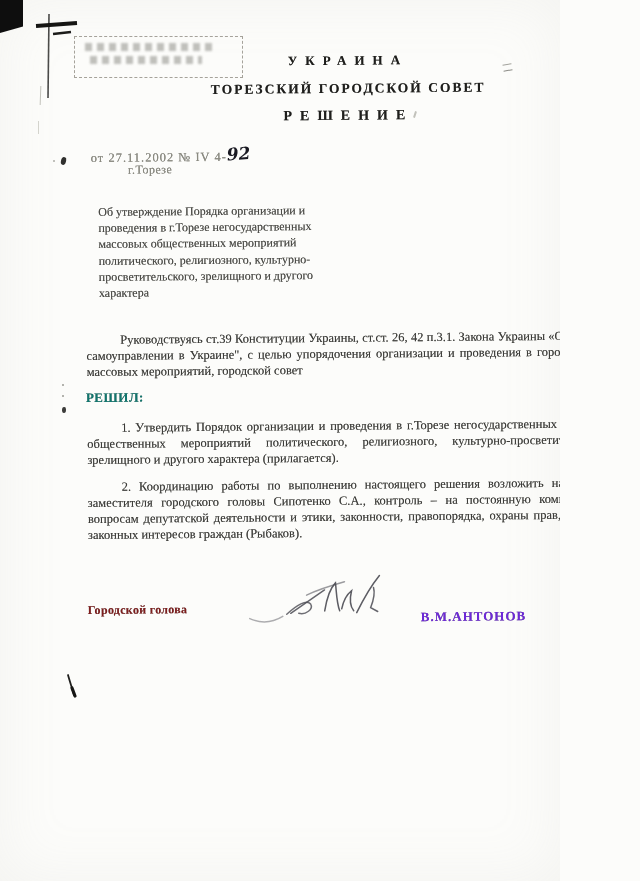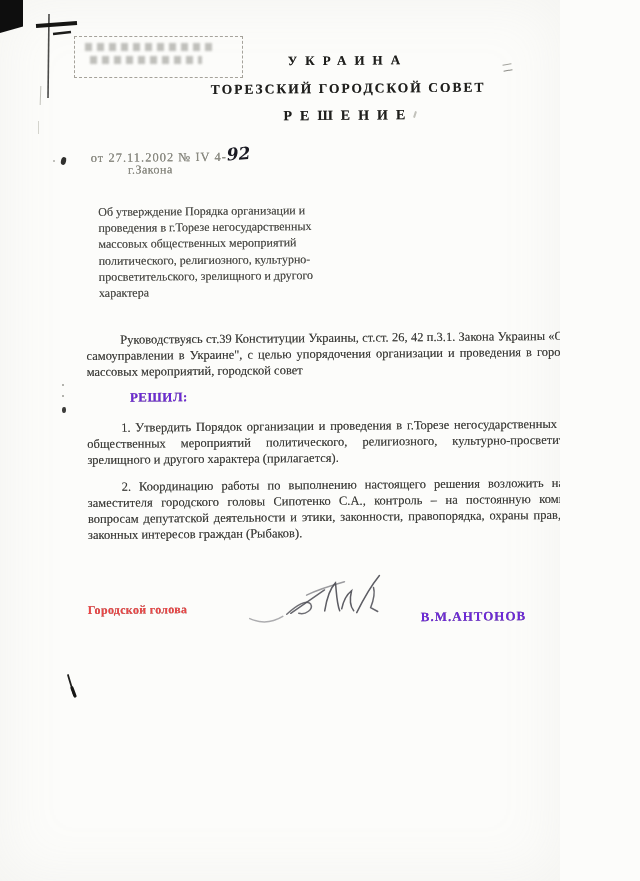--- a/index.html
+++ b/index.html
@@ -42,25 +42,25 @@
   
   .date-line{position:absolute;left:92px;top:144px;font-size:12.5px;letter-spacing:1px;color:#8b8b81;}
   .number-hw{display:inline-block;font-family:"DejaVu Serif", serif;font-style:italic;font-weight:bold;
     font-size:17px;color:#191922;letter-spacing:0;transform:rotate(-4deg) translateY(-1px);text-shadow:none;}
   .city{position:absolute;left:129px;top:161px;font-size:12px;color:#8b8b81;letter-spacing:.5px;}
   
   .subject{position:absolute;left:99px;top:202px;width:238px;font-size:12px;line-height:16.2px;color:#4a4a46;}
   .para{position:absolute;left:86px;width:526px;font-size:12.5px;line-height:16px;
     text-align:justify;text-indent:34px;color:#3b3b38;}
   .preamble{top:330px;}
-  .reshil{position:absolute;left:85px;top:388px;font-weight:bold;font-size:13px;color:#6d28d9;letter-spacing:.5px;margin-left:44px;}
+  .reshil{position:absolute;left:85px;top:388px;font-weight:bold;font-size:13px;color:#0f766e;letter-spacing:.5px;}
   .item1{top:418px;}
   .item2{top:477px;}
   
-  .sig-title{position:absolute;left:85px;top:601px;font-weight:bold;font-size:12px;color:#ef4444;letter-spacing:.3px;}
+  .sig-title{position:absolute;left:85px;top:601px;font-weight:bold;font-size:12px;color:#7f1d1d;letter-spacing:.3px;}
   .sig-svg{position:absolute;left:242px;top:570px;opacity:.88;}
   .sig-name{position:absolute;left:418px;top:610px;font-weight:bold;font-size:13px;color:#6d28d9;letter-spacing:1px;}
 </style>
 </head>
 <body>
 
 <div class="page">
 
   <div class="corner-artifact"></div>
 
@@ -89,21 +89,21 @@
     <path d="M7,15 L10,23" stroke="#161614" stroke-width="3.2" fill="none" stroke-linecap="round"></path>
   </svg>
 
   <div class="content">
 
     <div class="h-line h-country">УКРАИНА</div>
     <div class="h-line h-council">ТОРЕЗСКИЙ ГОРОДСКОЙ СОВЕТ</div>
     <div class="h-line h-type">РЕШЕНИЕ</div>
 
     <div class="date-line"><span>от  27.11.2002   № IV 4-</span><span class="number-hw">92</span></div>
-    <div class="city">г.Закона</div>
+    <div class="city">г.Торезе</div>
 
     <div class="subject">Об утверждение Порядка организации и проведения в г.Торезе негосударственных массовых общественных мероприятий политического, религиозного, культурно-просветительского, зрелищного и другого характера</div>
 
     <div class="para preamble">Руководствуясь ст.39 Конституции Украины, ст.ст. 26, 42 п.3.1. Закона Украины «О местном самоуправлении в Украине", с целью упорядочения  организации и проведения в городе Торезе массовых мероприятий,  городской совет</div>
 
     <div class="reshil">РЕШИЛ:</div>
 
     <div class="para item1">1. Утвердить Порядок организации и проведения в г.Торезе негосударственных массовых общественных мероприятий политического, религиозного, культурно-просветительского, зрелищного и другого характера (прилагается).</div>
     <div class="para item2">2. Координацию работы по выполнению настоящего решения возложить на первого заместителя городского головы Сипотенко С.А., контроль – на постоянную комиссию по вопросам депутатской деятельности и этики, законности, правопорядка, охраны прав, свобод и законных интересов граждан (Рыбаков).</div>
 

